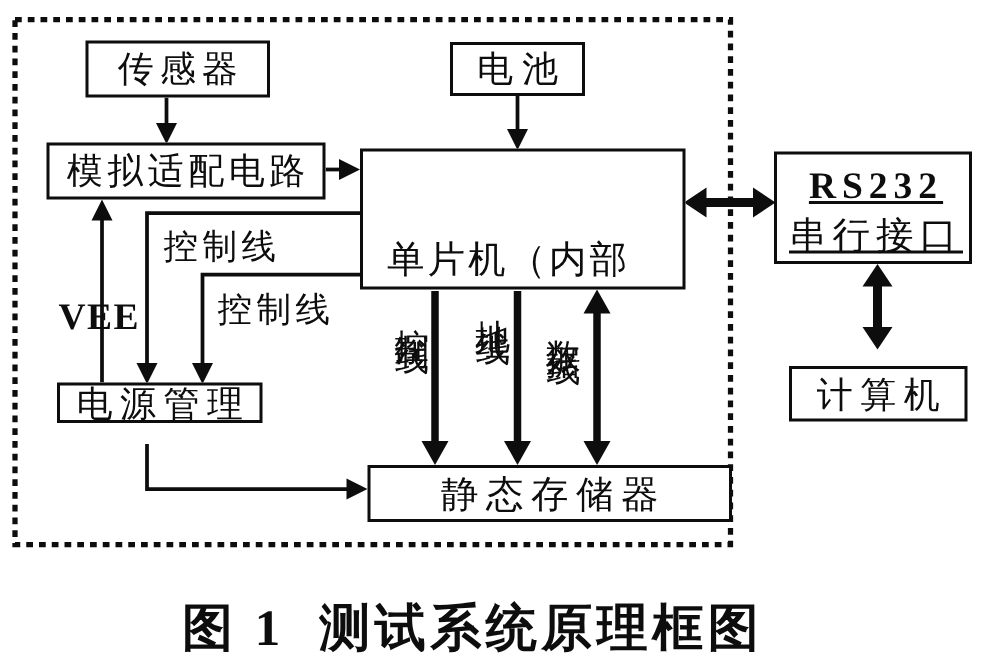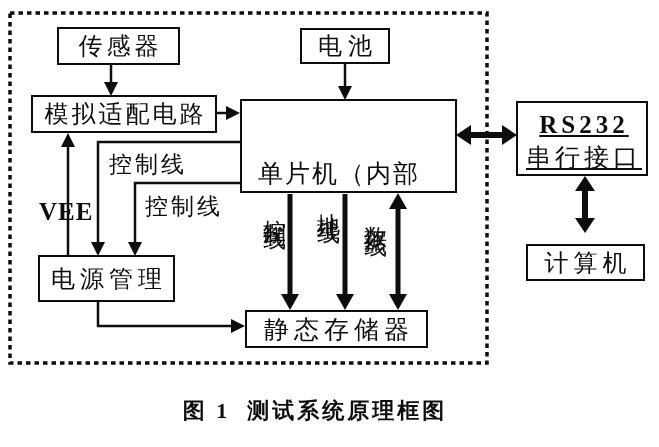--- a/index.html
+++ b/index.html
@@ -64,21 +64,21 @@
     text-orientation: upright;
     letter-spacing: 4px;
     font-size: 23px;
   }
   #figure-caption {
     position: absolute;
     left: 120px;
     top: 396px;
     width: 390px;
     text-align: center;
-    font-size: 22px;
+    font-size: 34px;
     font-weight: bold;
     letter-spacing: 3px;
     white-space: pre;
   }
   svg .thin { stroke: #0d0d0d; stroke-width: 2.5; fill: none; }
   svg .thick { stroke: #0d0d0d; stroke-width: 5; fill: none; }
   svg .xthick { stroke: #0d0d0d; stroke-width: 6; fill: none; }
   svg .head { fill: #0d0d0d; stroke: none; }
   svg #system-boundary-dashed-border {
     fill: none;
@@ -163,23 +163,23 @@
   <div class="box" style="left:57px; top:27px; width:123px; height:38px;">传感器</div>
 
   <div class="box" style="left:300px; top:28px; width:90px; height:36px; letter-spacing:6px; text-indent:6px;">电池</div>
 
   <div class="box" style="left:31px; top:95px; width:186px; height:38px; letter-spacing:3px; text-indent:3px;">模拟适配电路</div>
 
   <div class="box multiline" style="left:240px; top:99px; width:217px; height:94px;">
     <span>单片机（内部</span>
   </div>
 
-  <div class="box" style="left:38px; top:255px; width:137px; height:47px; letter-spacing:5px; text-indent:5px;">电源管理</div>
-
-  <div class="box" style="left:245px; top:310px; width:183px; height:38px; font-size:25px; letter-spacing:5px; text-indent:5px;">静态存储器</div>
+  <div class="box" style="left:38px; top:255px; width:137px; height:27px; letter-spacing:5px; text-indent:5px;">电源管理</div>
+
+  <div class="box" style="left:245px; top:310px; width:243px; height:38px; font-size:25px; letter-spacing:5px; text-indent:5px;">静态存储器</div>
 
   <div class="box multiline centered" style="left:516px; top:101px; width:132px; height:75px;text-decoration:underline;">
     <span style="font-weight:bold; letter-spacing:4px;">RS232</span>
     <span style="letter-spacing:4px; text-indent:4px;">串行接口</span>
   </div>
 
   <div class="box" style="left:526px; top:244px; width:119px; height:37px; letter-spacing:5px; text-indent:5px;">计算机</div>
 
   <div class="lbl latin" style="left:39px; top:158px;margin-top:40px;">VEE</div>
 

